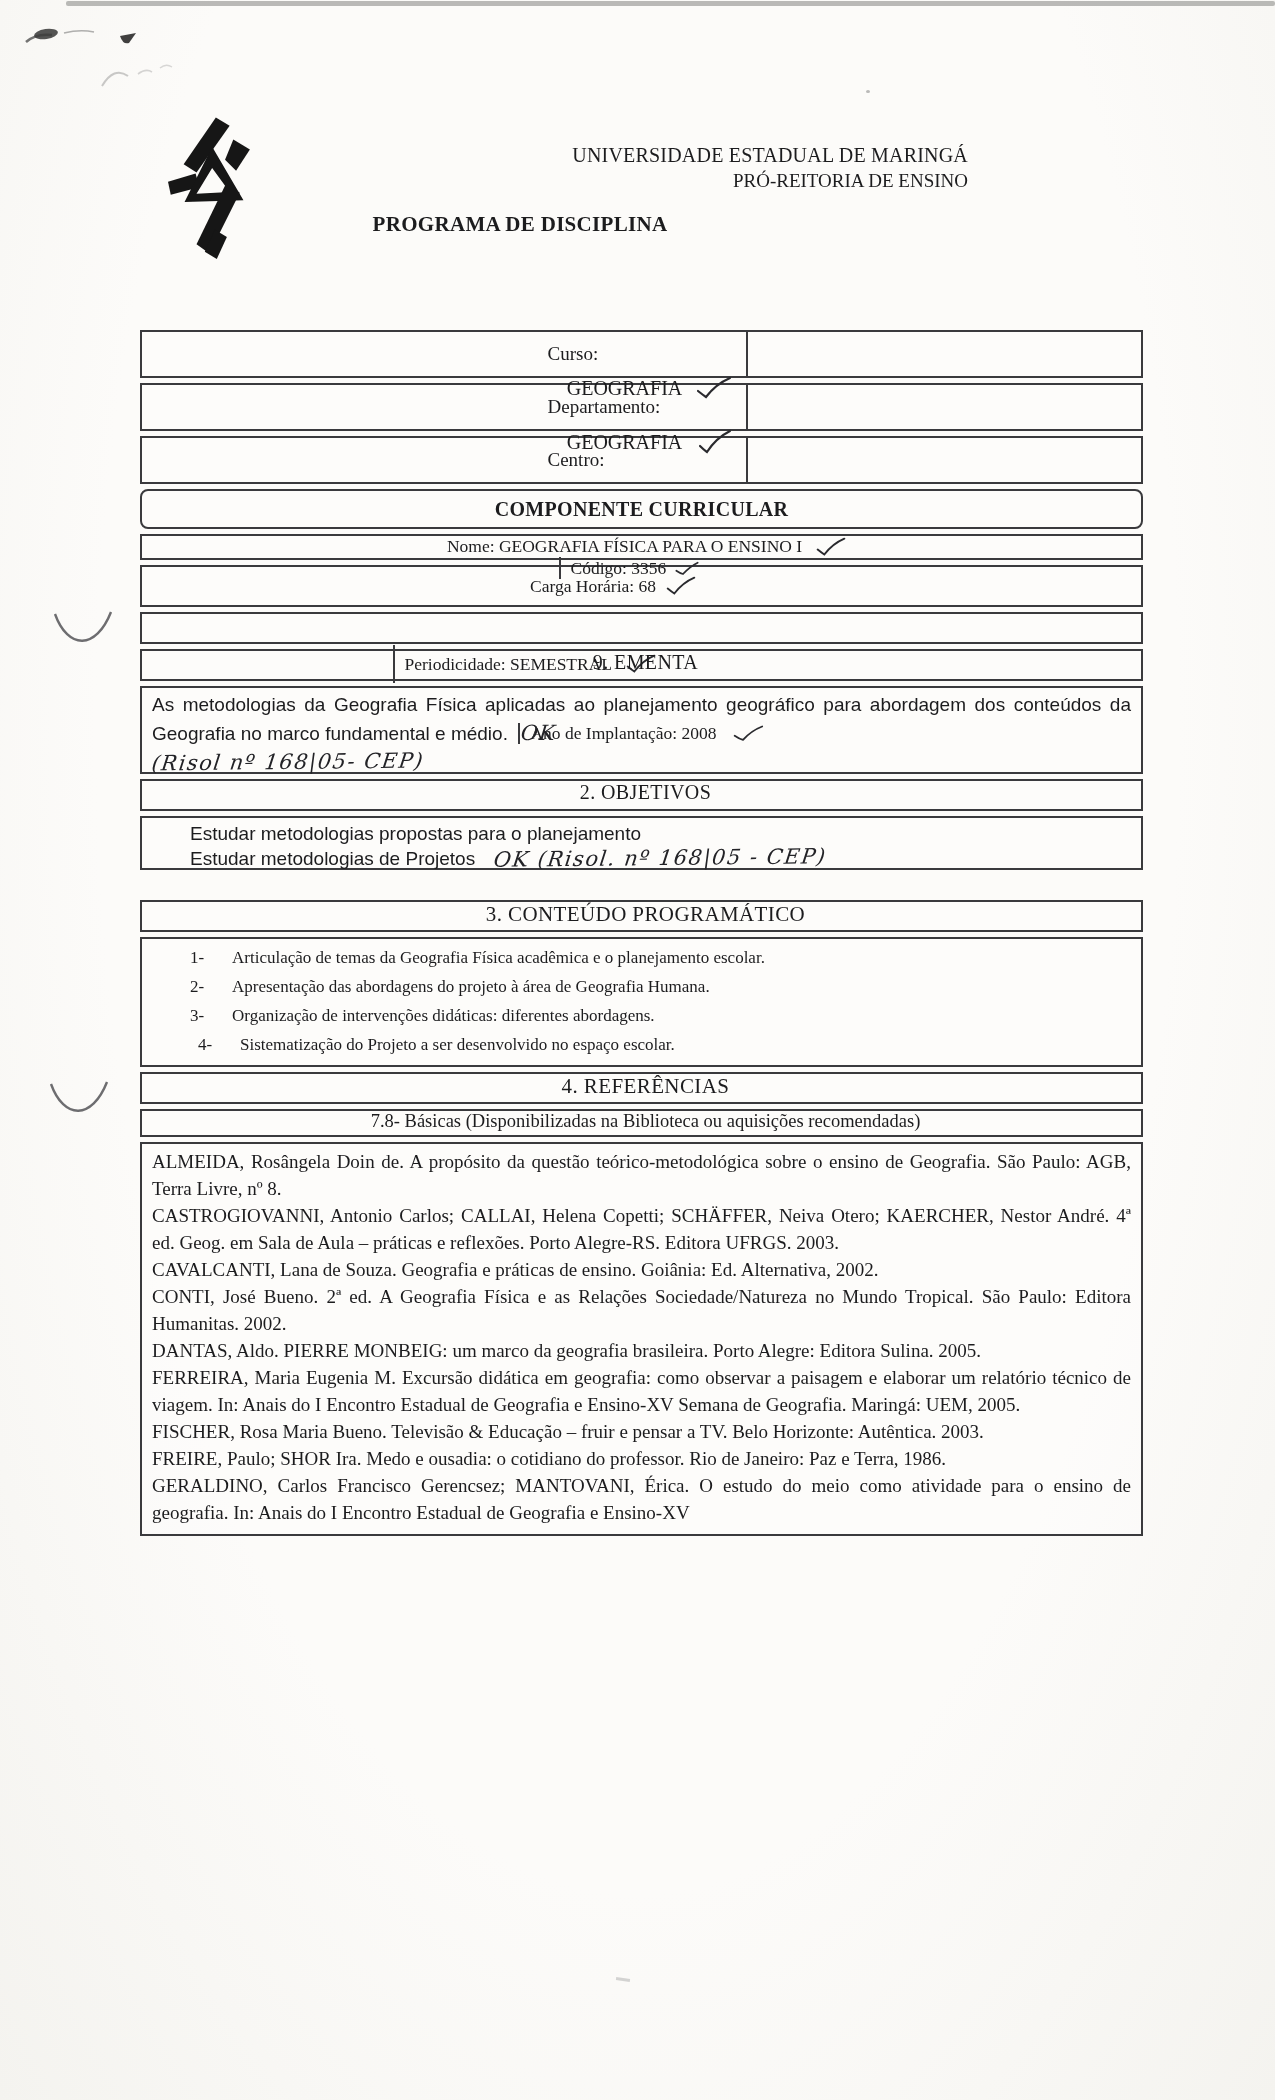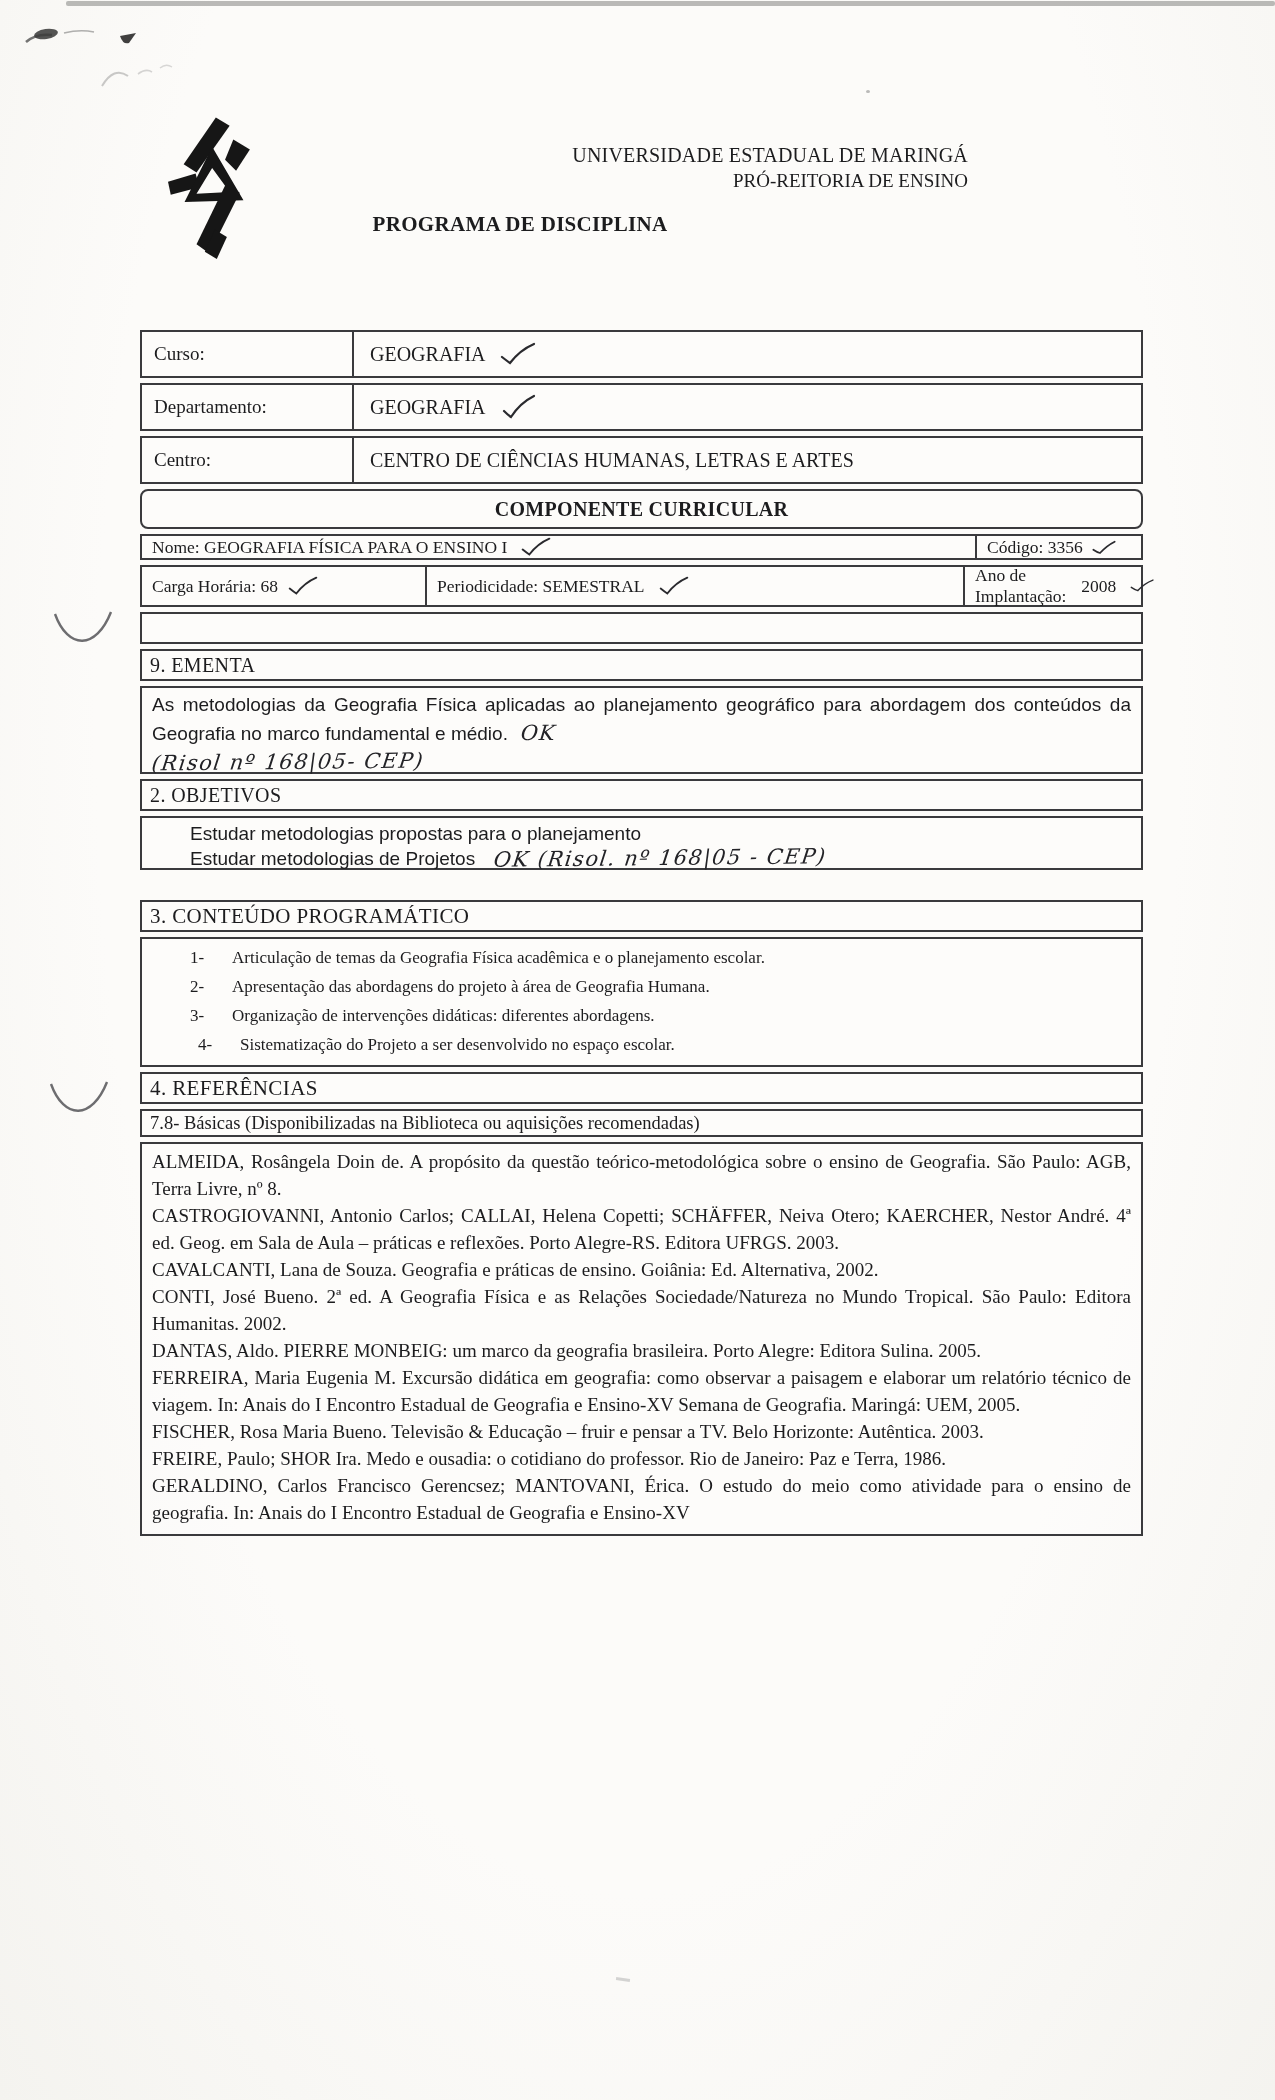--- a/index.html
+++ b/index.html
@@ -14,21 +14,21 @@
 
   
   .uem-logo{position:absolute;left:168px;top:116px;width:92px;height:150px;}
   .hdr{position:absolute;left:288px;width:680px;text-align:right;font-weight:normal;}
   .hdr-1{top:144px;font-size:20px;letter-spacing:.2px;}
   .hdr-2{top:170px;font-size:19px;}
   .doc-title{position:absolute;left:140px;top:212px;width:760px;text-align:center;font-weight:bold;font-size:21px;letter-spacing:.3px;}
 
   
   .tbl{position:absolute;left:140px;width:1003px;}
-  .row{box-sizing:border-box;border:2px solid #3a3a3d;margin-bottom:5px;display:flex;align-items:center;background:rgba(255,255,255,.25);}
+  .row{box-sizing:border-box;border:2px solid #3a3a3d;margin-bottom:5px;display:flex;align-items:center;background:rgba(255,255,255,.25);flex-direction:column;}
   .row:last-child{margin-bottom:0;}
   .cell{display:flex;align-items:center;height:100%;}
   .lblcell{width:198px;border-right:2px solid #3a3a3d;padding-left:12px;font-size:19px;flex:none;}
   .valcell{flex:1;padding-left:16px;font-size:20px;}
   .r-label{height:48px;}
   .r-comp{height:40px;justify-content:center;font-weight:bold;font-size:20px;letter-spacing:.3px;border-radius:8px;}
   .r-nome{height:26px;font-size:17.5px;}
   .nome-main{flex:1;padding-left:10px;}
   .nome-cod{width:154px;border-left:2px solid #3a3a3d;padding-left:10px;flex:none;}
   .r-carga{height:42px;font-size:17.5px;gap:40px;}
@@ -116,21 +116,20 @@
       <div class="cell valcell">
         <span>GEOGRAFIA</span>
         <svg class="check" width="36" height="26" viewBox="0 0 36 24">
             <path d="M4 16 Q8 20 11 22 Q20 8 34 1" fill="none" stroke="#2a2a2e" stroke-width="2.2" stroke-linecap="round"></path>
           </svg>
       </div>
     </div>
 
     <div class="row r-label">
       <div class="cell lblcell">Centro:</div>
-      <div class="cell valcell">CENTRO DE CIÊNCIAS HUMANAS, LETRAS E ARTES</div>
     </div>
 
     <div class="row r-comp">COMPONENTE CURRICULAR</div>
 
     <div class="row r-nome">
       <div class="cell nome-main">
         <span>Nome:</span>&nbsp;
         <span>GEOGRAFIA FÍSICA PARA O ENSINO I</span>
         <svg class="check" width="30" height="20" viewBox="0 0 36 24">
             <path d="M2 15 Q7 19 10 21 Q20 8 34 2" fill="none" stroke="#2a2a2e" stroke-width="2.4" stroke-linecap="round"></path>

